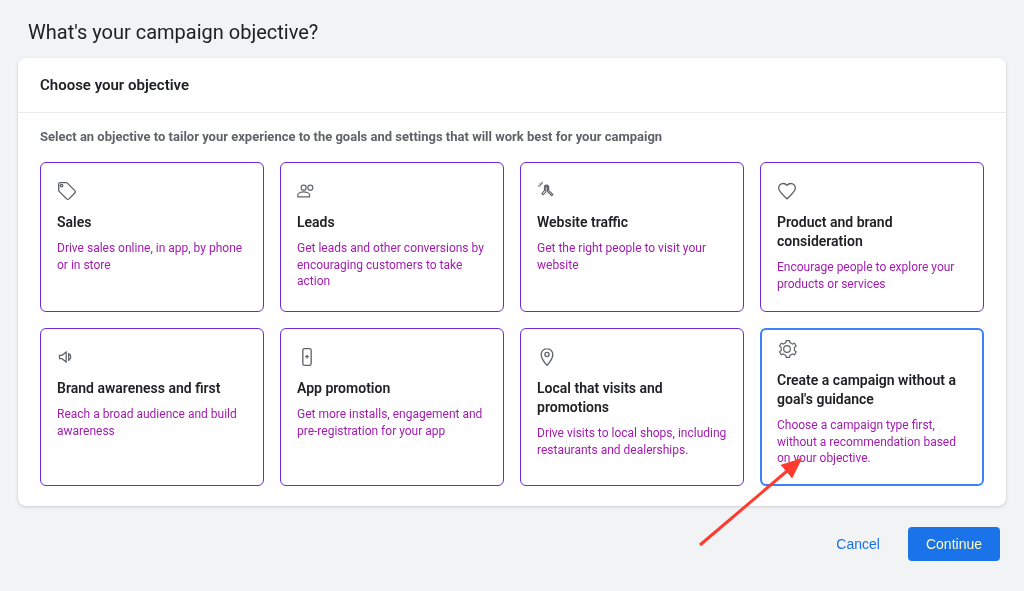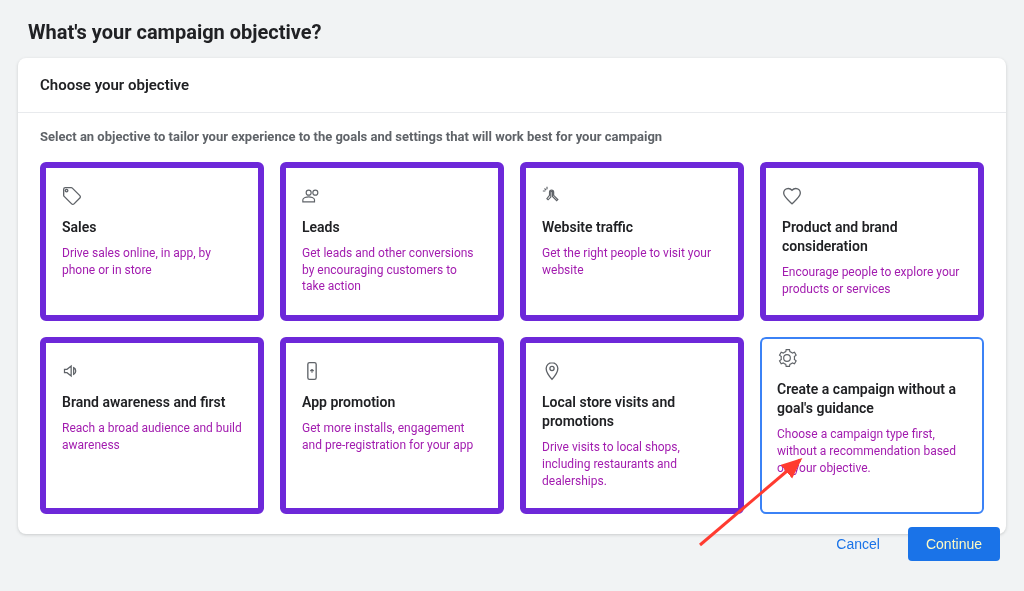--- a/index.html
+++ b/index.html
@@ -6,21 +6,21 @@
     body {
       font-family: 'Google Sans', Roboto, Arial, sans-serif;
       background: #f1f3f4;
       width: 1024px;
       height: 591px;
       overflow: hidden;
       position: relative;
     }
     .page-title {
       font-size: 20px;
-      font-weight: 700;
+      font-weight: 400;
       color: #202124;
       padding: 20px 28px 14px;
     }
     .main-card {
       background: #fff;
       margin: 0 18px;
       border-radius: 8px;
       box-shadow: 0 1px 2px rgba(60,64,67,.1), 0 1px 3px 1px rgba(60,64,67,.08);
       padding-bottom: 12px;
     }
@@ -41,21 +41,21 @@
       color: #5f6368;
       font-weight: bold;
     }
     .objectives-grid {
       display: grid;
       grid-template-columns: repeat(4, 1fr);
       gap: 16px;
       padding: 8px 22px 8px;
     }
     .objective-card {
-      border: 6px solid #6d28d9;
+      border: 1px solid #6d28d9;
       border-radius: 6px;
       padding: 16px 16px 18px;
       min-height: 150px;
       cursor: pointer;
       position: relative;
       background: #fff;
     }
     .objective-card.selected {
       border: 2px solid #3b82f6;
       padding: 7px 15px 17px;
@@ -189,21 +189,21 @@
       <div class="objective-title">App promotion</div>
       <div class="objective-desc">Get more installs, engagement and pre-registration for your app</div>
     </div>
 
     <div class="objective-card">
       <div class="objective-icon">
         <svg viewBox="0 0 24 24">
             <path d="M12 2C8.13 2 5 5.13 5 9c0 5.25 7 13 7 13s7-7.75 7-13c0-3.87-3.13-7-7-7zm0 9.5c-1.38 0-2.5-1.12-2.5-2.5S10.62 6.5 12 6.5s2.5 1.12 2.5 2.5S13.38 11.5 12 11.5z" fill="none" stroke="#5f6368" stroke-width="1.6"></path>
           </svg>
       </div>
-      <div class="objective-title">Local store visits and promotions</div>
+      <div class="objective-title">Local that visits and promotions</div>
       <div class="objective-desc">Drive visits to local shops, including restaurants and dealerships.</div>
     </div>
 
     <div class="objective-card selected">
       <div class="objective-icon">
         <svg viewBox="0 0 24 24">
             <path d="M12 8a4 4 0 100 8 4 4 0 000-8zm9 4c0-.6-.04-1.18-.13-1.75l2.1-1.64-2-3.46-2.48.99a8.9 8.9 0 00-3.03-1.75L15 2h-4l-.46 2.39a8.9 8.9 0 00-3.03 1.75l-2.48-.99-2 3.46 2.1 1.64C5.04 10.82 5 11.4 5 12s.04 1.18.13 1.75l-2.1 1.64 2 3.46 2.48-.99a8.9 8.9 0 003.03 1.75L11 22h4l.46-2.39a8.9 8.9 0 003.03-1.75l2.48.99 2-3.46-2.1-1.64c.09-.57.13-1.15.13-1.75z" fill="none" stroke="#5f6368" stroke-width="1.4"></path>
           </svg>
       </div>
       <div class="objective-title">Create a campaign without a goal's guidance</div>

